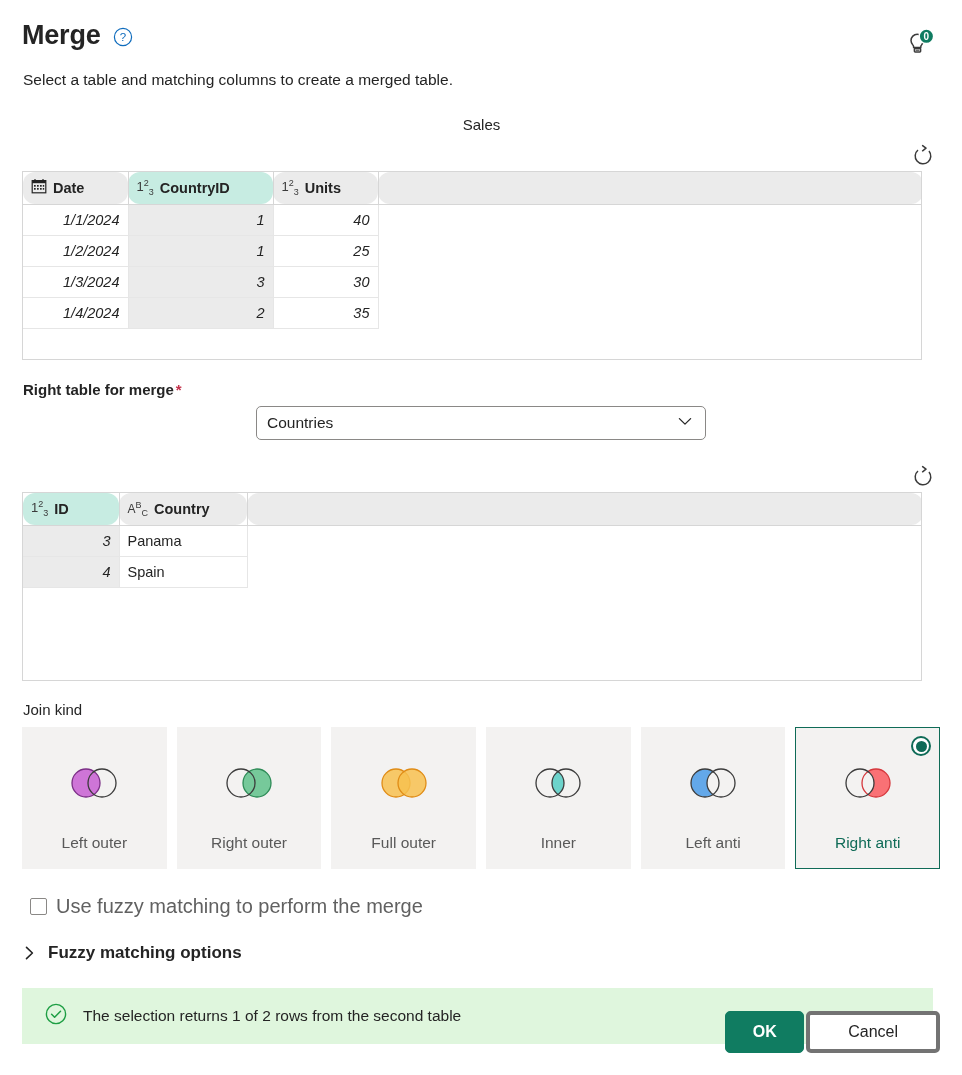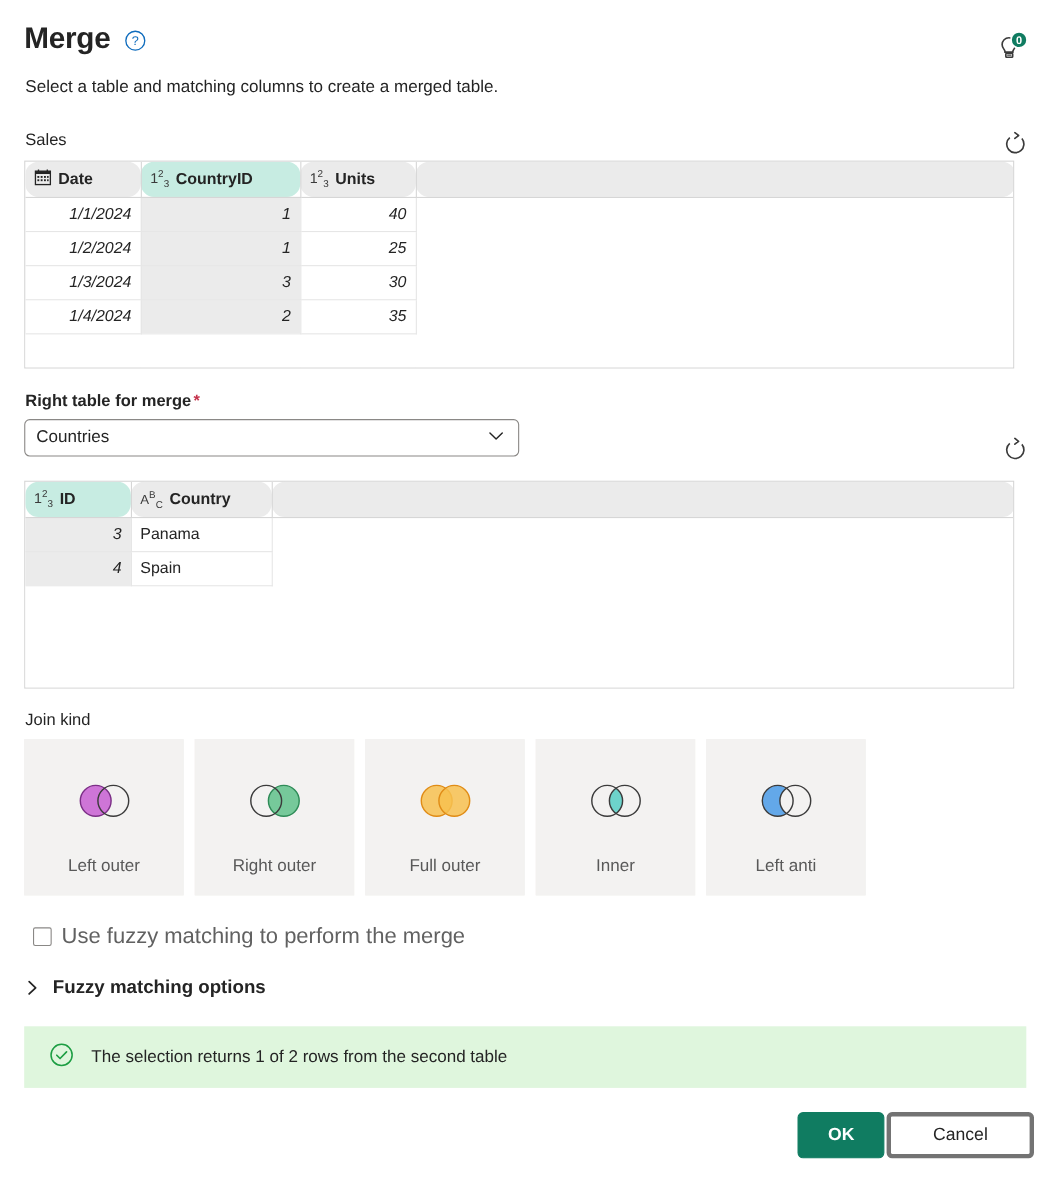--- a/index.html
+++ b/index.html
@@ -24,21 +24,21 @@
     margin-left: auto; margin-top: 8px; width: 42px; height: 32px;
     position: relative; cursor: pointer;
   }
   .subtitle { font-size: 15.5px; color: #242424; margin: 12px 0 0 1px; line-height: 20px; }
 
   
   .sec-label { font-size: 15px; color: #242424; margin: 0 0 8px 1px; }
   .sec-label.bold { font-weight: 600; }
   .req { color: #c4314b; font-weight: 700; margin-left: 2px; }
 
-  .label-row { display: flex; align-items: center; }
+  .label-row { display: flex; align-items: center; flex-direction: column; }
   .refresh-btn {
     margin-left: auto; width: 34px; height: 30px; cursor: pointer;
     display: flex; align-items: center; justify-content: center;
   }
 
   
   .tbl-wrap {
     border: 1px solid #d6d6d6; background: #ffffff; width: 900px; overflow: hidden;
   }
   .tbl { border-collapse: collapse; table-layout: fixed; width: 900px; font-size: 14.5px; }
@@ -373,20 +373,40 @@
               </mask>
             </defs>
             <circle cx="21" cy="17" r="14" fill="#5ba3e8" fill-opacity="0.95" mask="url(#mLeftAnti)"></circle>
             <circle cx="21" cy="17" r="14" fill="none" stroke="#3b3b3b" stroke-width="1.3"></circle>
             <circle cx="37" cy="17" r="14" fill="none" stroke="#3b3b3b" stroke-width="1.3"></circle>
           </svg>
         </div>
         <div class="clabel">Left anti</div>
       </div>
 
+      <div class="card selected">
+        <span class="radio">
+            <i></i>
+          </span>
+        <div class="venn">
+          <svg width="58" height="34" viewBox="0 0 58 34">
+            <defs>
+              <mask id="mRightAnti">
+                <rect x="0" y="0" width="58" height="34" fill="black"></rect>
+                <circle cx="37" cy="17" r="14" fill="white"></circle>
+                <circle cx="21" cy="17" r="14" fill="black"></circle>
+              </mask>
+            </defs>
+            <circle cx="37" cy="17" r="14" fill="#f9696e" fill-opacity="0.95" mask="url(#mRightAnti)"></circle>
+            <circle cx="37" cy="17" r="14" fill="none" stroke="#d6373c" stroke-width="1.3"></circle>
+            <circle cx="21" cy="17" r="14" fill="none" stroke="#3b3b3b" stroke-width="1.3"></circle>
+          </svg>
+        </div>
+        <div class="clabel">Right anti</div>
+      </div>
 
     </div>
   </div>
 
   <div class="chk-row">
     <span class="chk-box"></span>
     <span class="chk-label">Use fuzzy matching to perform the merge</span>
   </div>
 
   <div class="expander">

